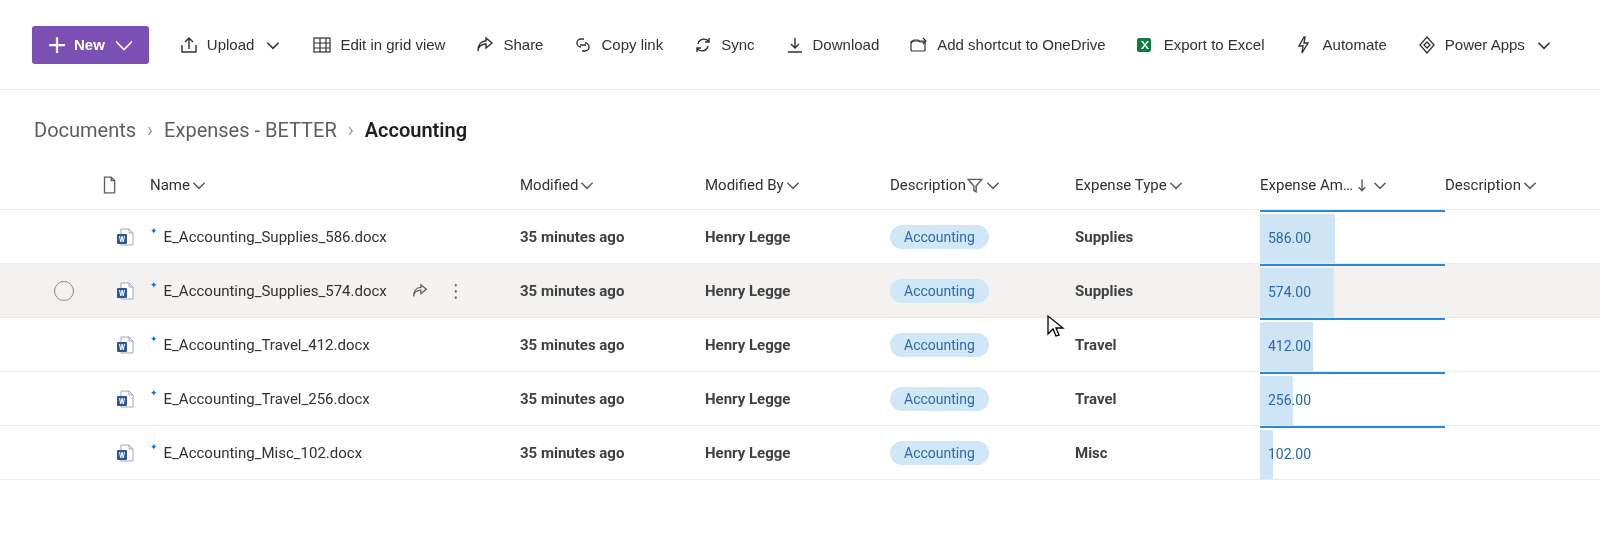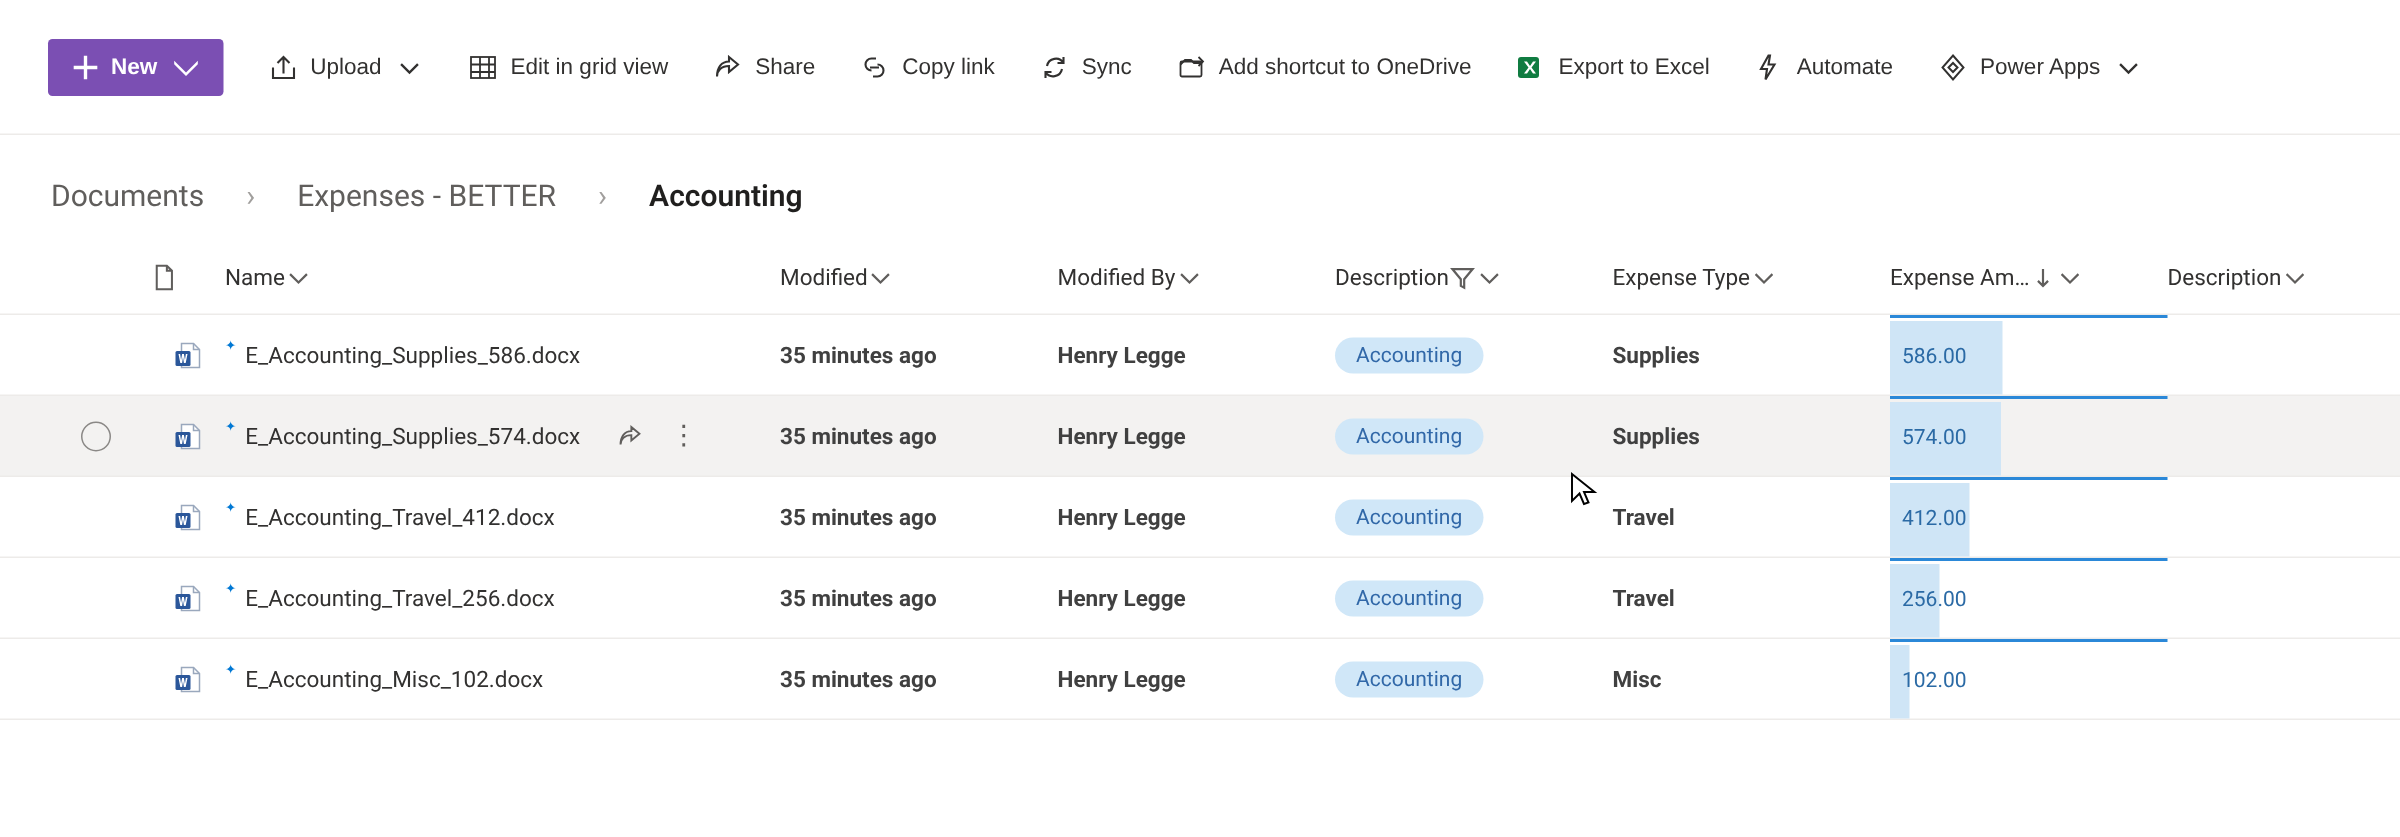--- a/index.html
+++ b/index.html
@@ -41,21 +41,21 @@
     padding: 10px 16px;
     margin-right: 12px;
   }
   .tb-btn svg { flex-shrink: 0; }
   .chev { margin-left: 2px; }
 
   
   .breadcrumb {
     display: flex;
     align-items: center;
-    gap: 28px;
+    gap: 11px;
     padding: 28px 16px 18px 34px;
     font-size: 20px;
     color: #605e5c;
     text-align: center;
   }
   .breadcrumb .current { color: #201f1e; font-weight: 600; }
   .bc-sep { color: #a19f9d; }
 
   
   .table { width: 100%; }
@@ -180,20 +180,26 @@
     <span>Copy link</span>
   </button>
 
   <button class="tb-btn">
     <svg class="i20" viewBox="0 0 20 20" fill="none" stroke="#323130" stroke-width="1.4">
         <path d="M16 7a6 6 0 00-11 2M4 13a6 6 0 0011-2M16 3v4h-4M4 17v-4h4"></path>
       </svg>
     <span>Sync</span>
   </button>
 
+  <button class="tb-btn">
+    <svg class="i20" viewBox="0 0 20 20" fill="none" stroke="#323130" stroke-width="1.4">
+        <path d="M10 3v10M6 9l4 4 4-4M3 17h14"></path>
+      </svg>
+    <span>Download</span>
+  </button>
 
   <button class="tb-btn">
     <svg class="i20" viewBox="0 0 20 20" fill="none" stroke="#323130" stroke-width="1.2">
         <rect x="2" y="6" width="14" height="10" rx="1"></rect>
         <path d="M2 8l3-3h4l2 2h5M14 3l3 3-3 3"></path>
       </svg>
     <span>Add shortcut to OneDrive</span>
   </button>
 
   <button class="tb-btn">

